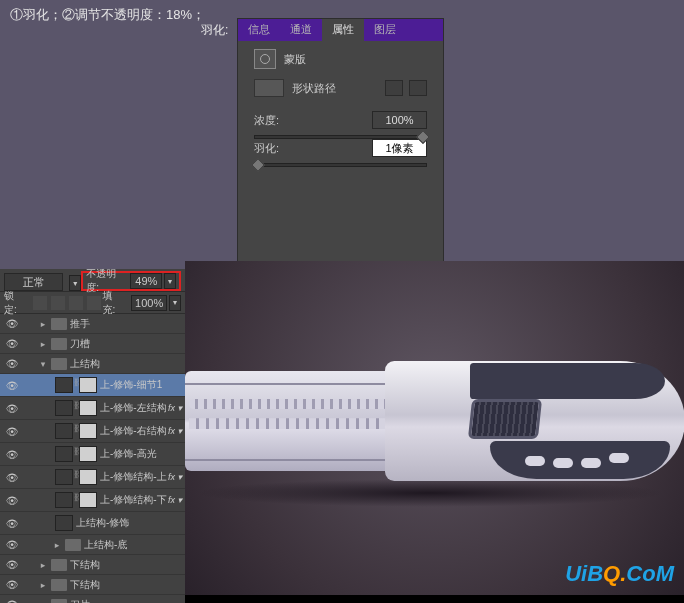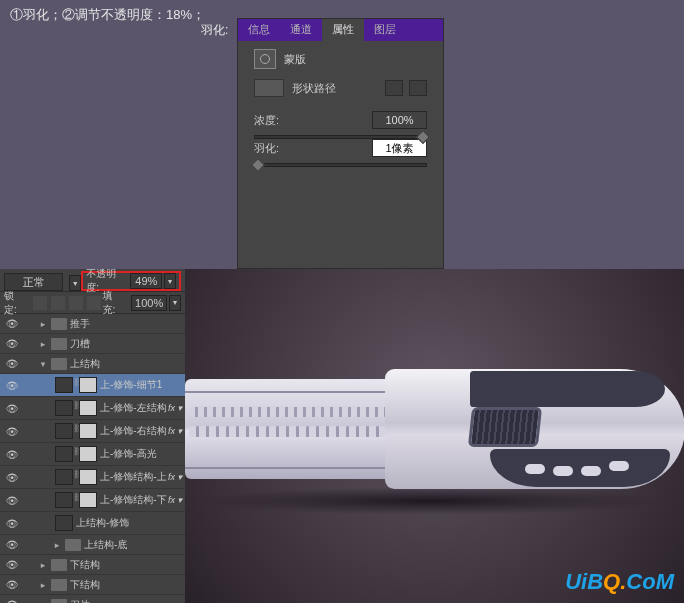--- a/index.html
+++ b/index.html
@@ -53,21 +53,21 @@
   .thumb{width:18px;height:16px;background:#d0d0d0;border:1px solid #222}
   .thumb.dark{background:#3a3a3a}
   .link{width:6px;height:14px;font-size:8px;color:#aaa;text-align:center}
   .lyr-name{flex:1;white-space:nowrap;overflow:hidden;text-overflow:clip;font-size:10px}
   .lyr-name.u{}
   .fx{font-size:9px;font-style:italic;color:#ccc;margin-right:3px}
   .pad-1{width:14px}
   .pad-2{width:28px}
 
   
-  .canvas{position:absolute;left:185px;top:269px;width:499px;height:334px;background:radial-gradient(circle at 50% 40%,#5e5561 0%,#3b313a 70%,#29212a 100%)}
+  .canvas{position:absolute;left:185px;top:261px;width:499px;height:334px;background:radial-gradient(circle at 50% 40%,#5e5561 0%,#3b313a 70%,#29212a 100%)}
   .knife{position:absolute;left:0;top:90px;width:500px;height:160px}
   .handle{position:absolute;left:200px;top:10px;width:300px;height:125px}
   .handle-body{position:absolute;left:0;top:0;width:300px;height:120px;background:linear-gradient(#f3f2f6,#c7c5d2 45%,#dcd9e4 55%,#b7b4c3);border-radius:10px 70px 70px 10px / 10px 65px 65px 10px}
   .handle-dark-top{position:absolute;left:85px;top:2px;width:195px;height:36px;background:#3a3a4b;border-radius:6px 50px 50px 6px / 6px 30px 30px 6px}
   .handle-dark-bot{position:absolute;left:105px;top:80px;width:180px;height:38px;background:#3a3a4b;border-radius:6px 6px 50px 50px / 6px 6px 35px 35px}
   .slot{position:absolute;width:20px;height:10px;background:#d8d6e2;border-radius:5px}
   .slot.s1{left:140px;top:95px}
   .slot.s2{left:168px;top:97px}
   .slot.s3{left:196px;top:97px}
   .slot.s4{left:224px;top:92px}

